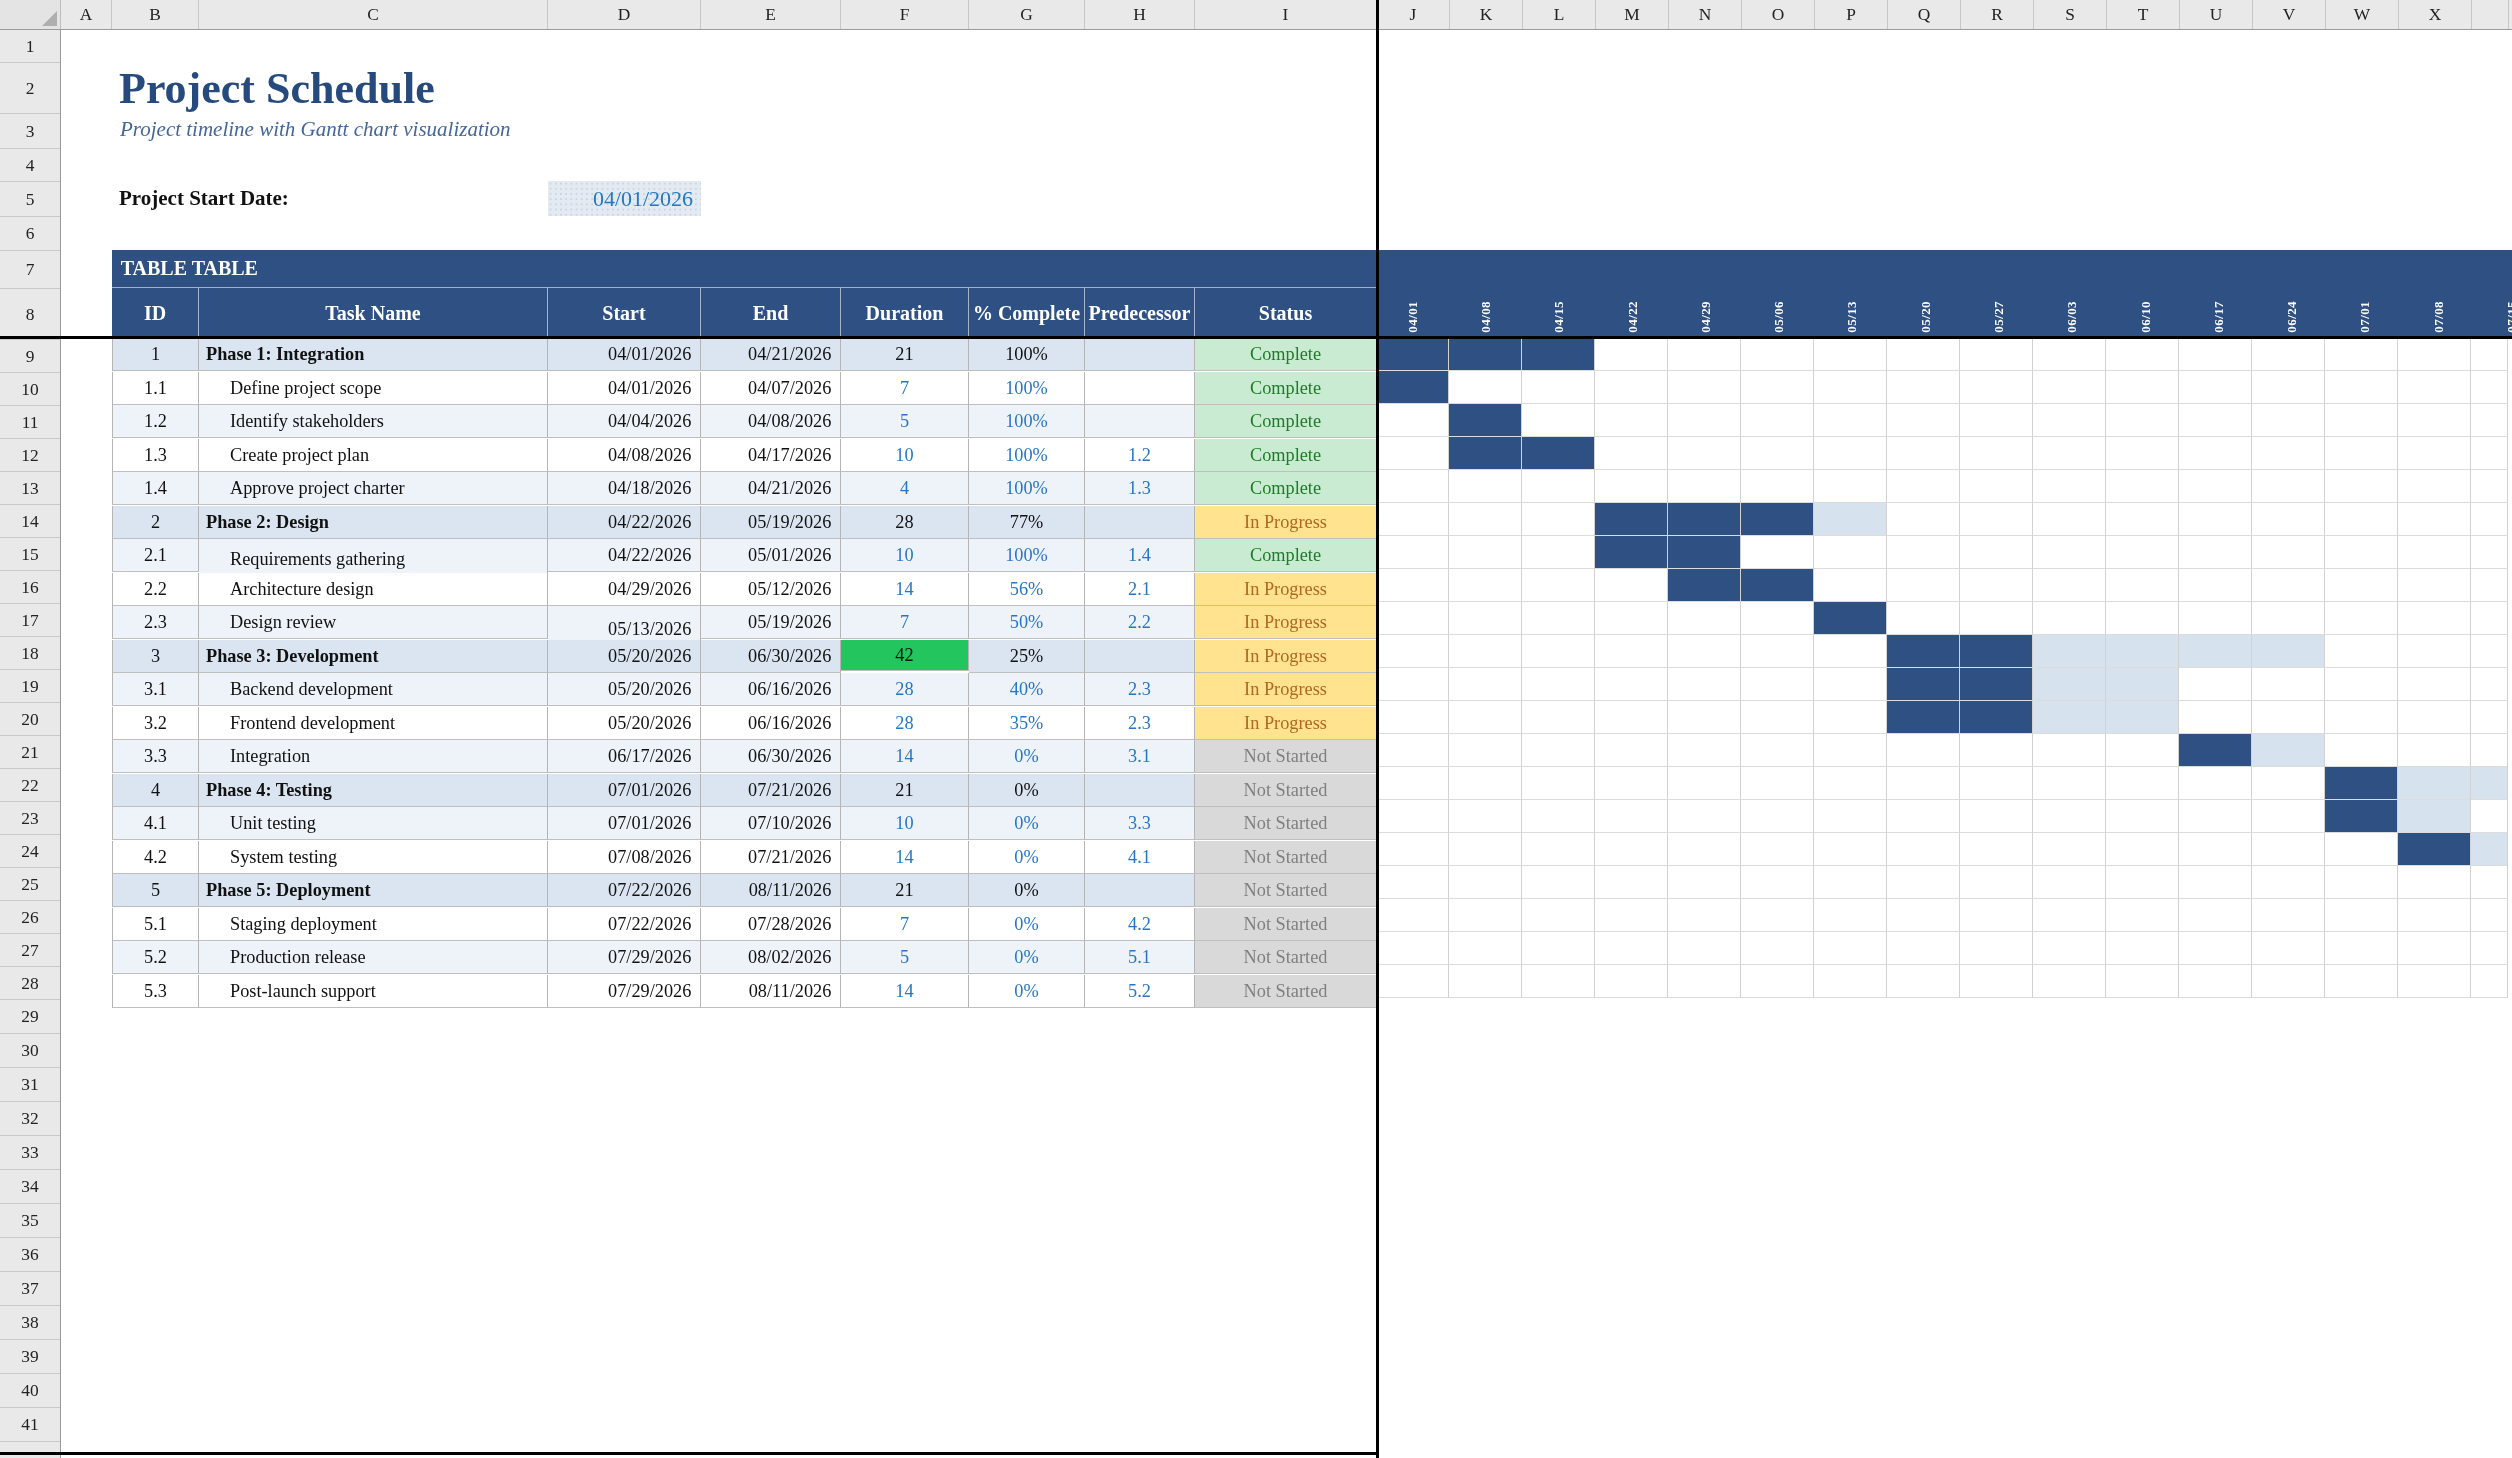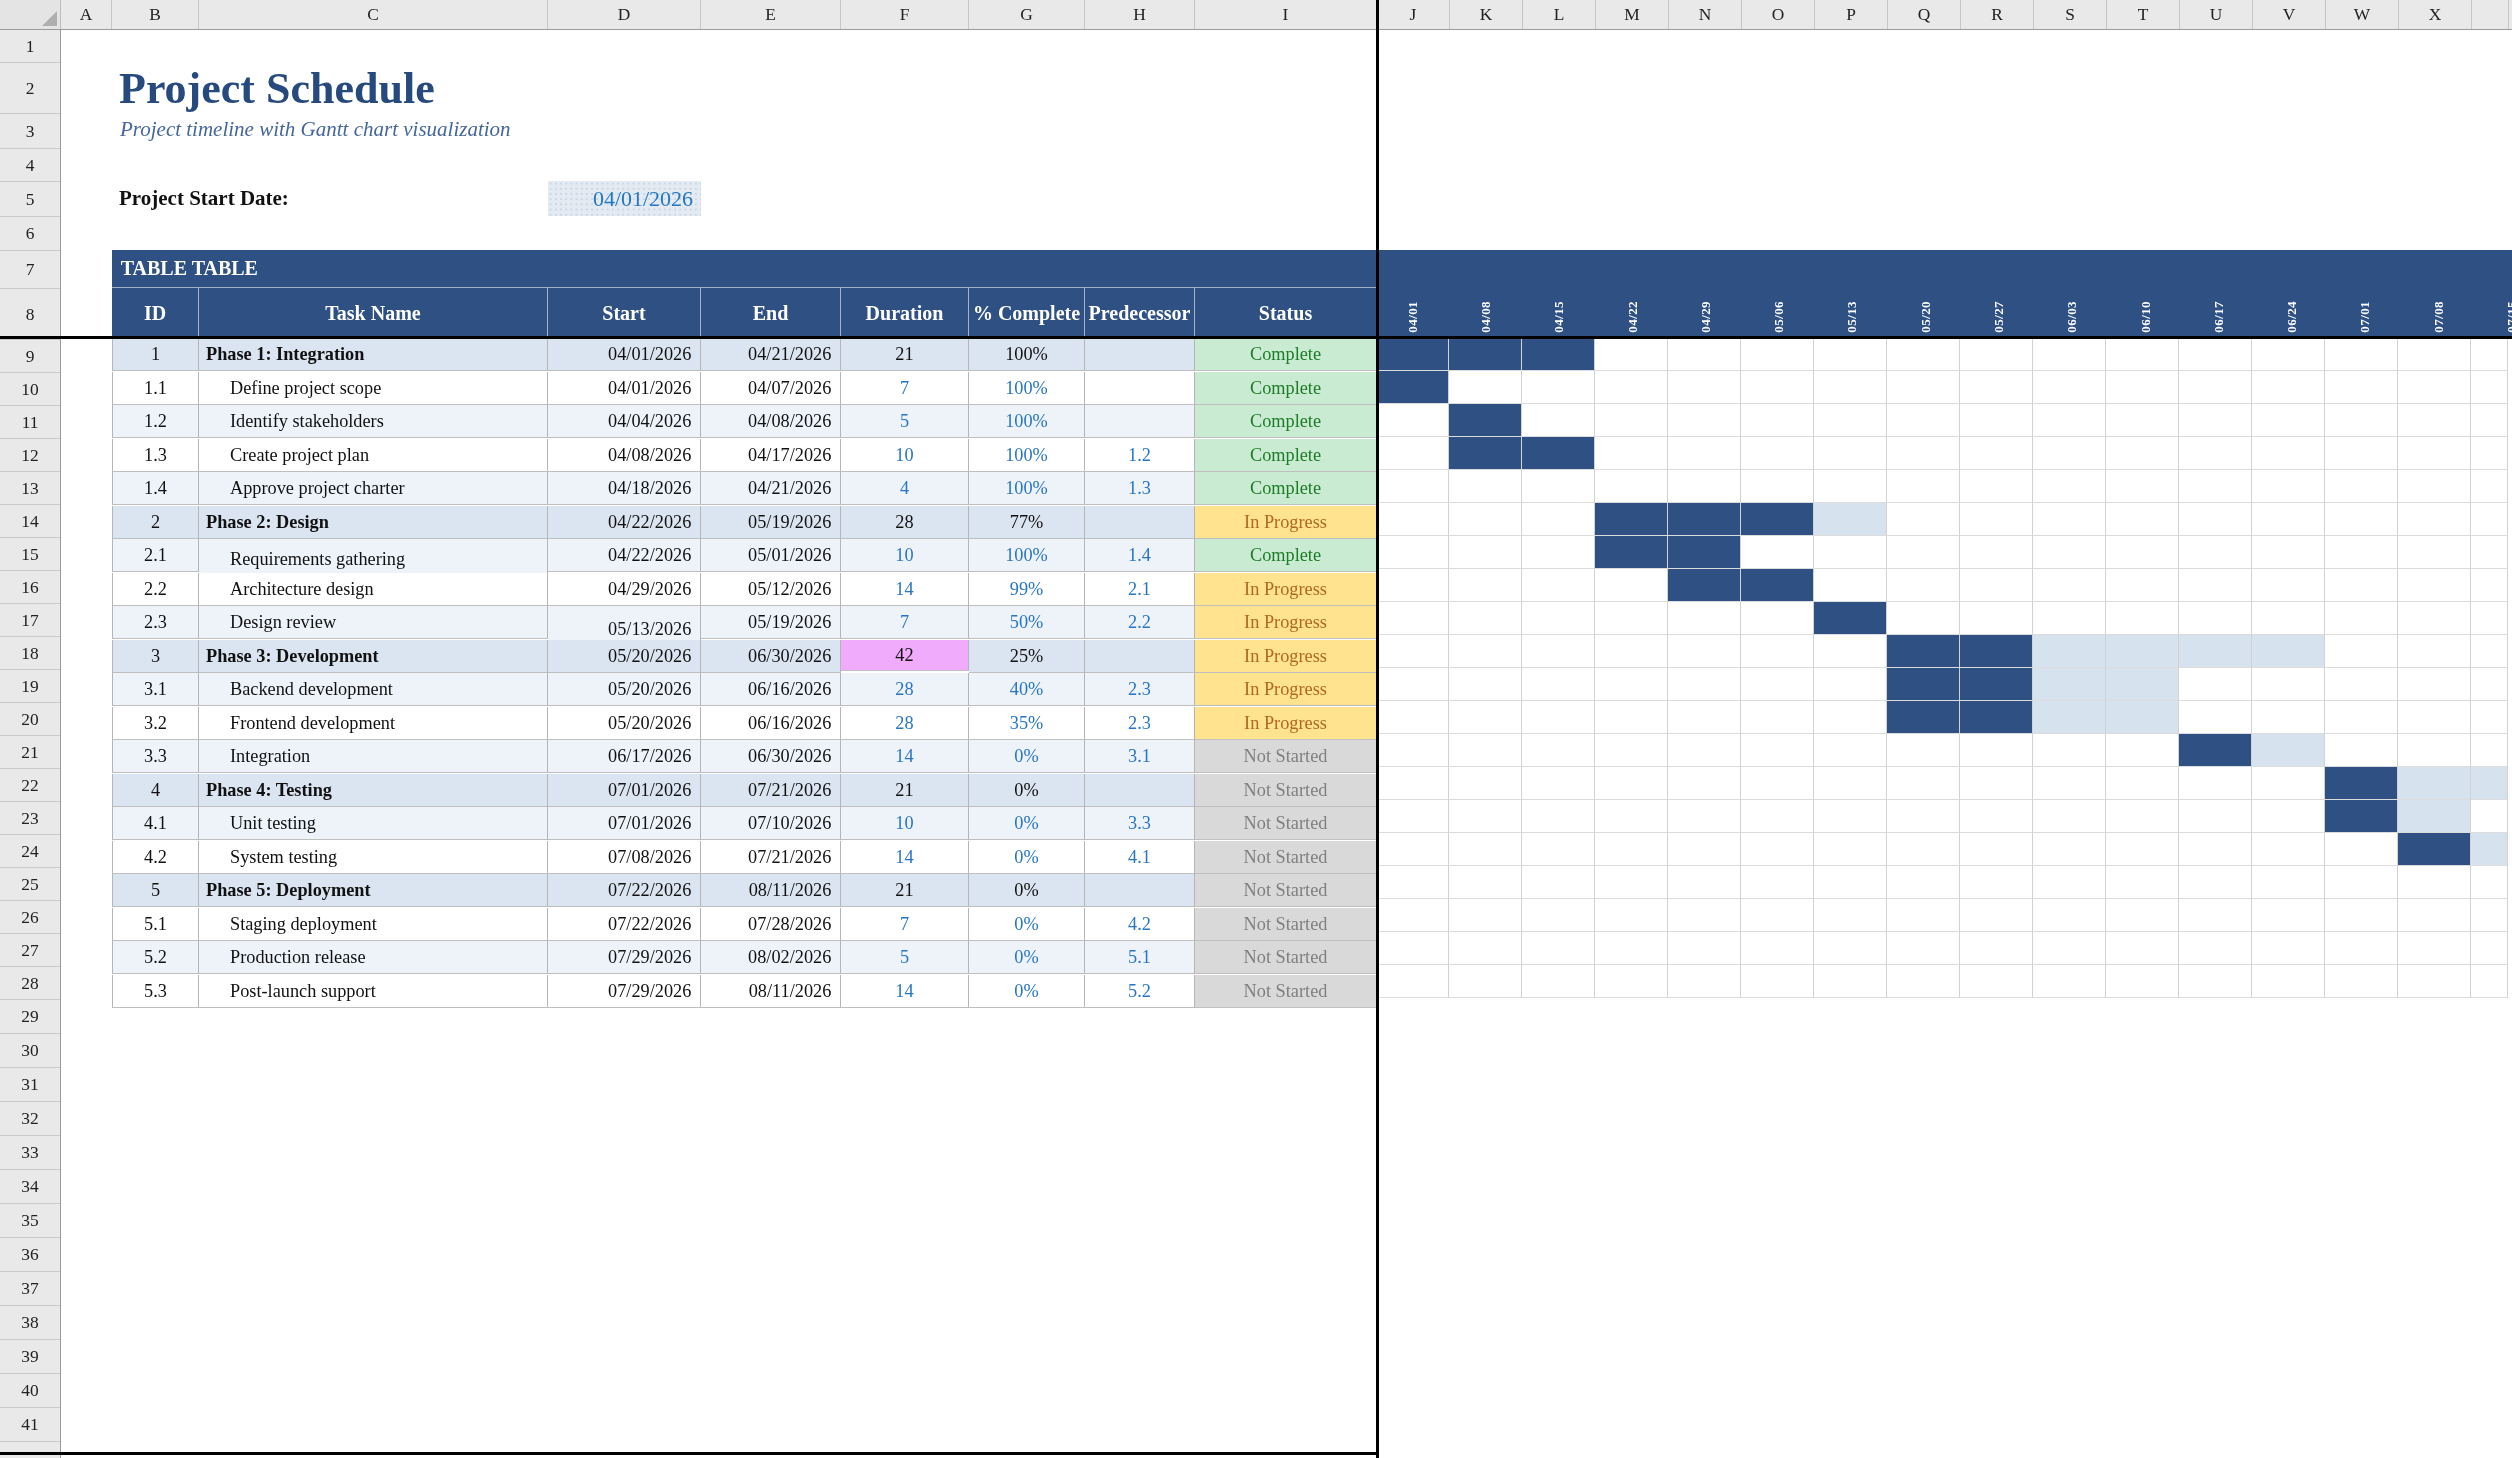--- a/index.html
+++ b/index.html
@@ -607,40 +607,40 @@
       <div class="td al-c num-blue" style="width: 116px; flex-basis: 116px; height: 33px; background: rgb(238, 243, 250);">100%</div>
       <div class="td al-c num-blue" style="width: 110px; flex-basis: 110px; height: 33px; background: rgb(238, 243, 250);">1.4</div>
       <div class="td al-c st-complete" style="width: 182px; flex-basis: 182px; height: 33px;">Complete</div>
     </div>
     <div class="trow" style="top: 573px; height: 33px;">
       <div class="td al-c first" style="width: 87px; flex-basis: 87px; height: 33px; background: rgb(255, 255, 255);">2.2</div>
       <div class="td name-sub" style="width: 349px; flex-basis: 349px; height: 33px; background: rgb(255, 255, 255);">Architecture design</div>
       <div class="td al-r" style="width: 153px; flex-basis: 153px; height: 33px; background: rgb(255, 255, 255);">04/29/2026</div>
       <div class="td al-r" style="width: 140px; flex-basis: 140px; height: 33px; background: rgb(255, 255, 255);">05/12/2026</div>
       <div class="td al-c num-blue" style="width: 128px; flex-basis: 128px; height: 33px; background: rgb(255, 255, 255);">14</div>
-      <div class="td al-c num-blue" style="width: 116px; flex-basis: 116px; height: 33px; background: rgb(255, 255, 255);">99%</div>
+      <div class="td al-c num-blue" style="width: 116px; flex-basis: 116px; height: 33px; background: rgb(255, 255, 255);">56%</div>
       <div class="td al-c num-blue" style="width: 110px; flex-basis: 110px; height: 33px; background: rgb(255, 255, 255);">2.1</div>
       <div class="td al-c st-inprogress" style="width: 182px; flex-basis: 182px; height: 33px;">In Progress</div>
     </div>
     <div class="trow" style="top: 606px; height: 33px;">
       <div class="td al-c first" style="width: 87px; flex-basis: 87px; height: 33px; background: rgb(238, 243, 250);">2.3</div>
       <div class="td name-sub" style="width: 349px; flex-basis: 349px; height: 33px; background: rgb(238, 243, 250);">Design review</div>
       <div class="td al-r" style="width: 153px; flex-basis: 153px; height: 47px; background: rgb(238, 243, 250);">05/13/2026</div>
       <div class="td al-r" style="width: 140px; flex-basis: 140px; height: 33px; background: rgb(238, 243, 250);">05/19/2026</div>
       <div class="td al-c num-blue" style="width: 128px; flex-basis: 128px; height: 33px; background: rgb(238, 243, 250);">7</div>
       <div class="td al-c num-blue" style="width: 116px; flex-basis: 116px; height: 33px; background: rgb(238, 243, 250);">50%</div>
       <div class="td al-c num-blue" style="width: 110px; flex-basis: 110px; height: 33px; background: rgb(238, 243, 250);">2.2</div>
       <div class="td al-c st-inprogress" style="width: 182px; flex-basis: 182px; height: 33px;">In Progress</div>
     </div>
     <div class="trow" style="top: 640px; height: 33px;">
       <div class="td al-c first" style="width: 87px; flex-basis: 87px; height: 33px; background: rgb(219, 229, 241);">3</div>
       <div class="td name-phase" style="width: 349px; flex-basis: 349px; height: 33px; background: rgb(219, 229, 241);">Phase 3: Development</div>
       <div class="td al-r" style="width: 153px; flex-basis: 153px; height: 33px; background: rgb(219, 229, 241);">05/20/2026</div>
       <div class="td al-r" style="width: 140px; flex-basis: 140px; height: 33px; background: rgb(219, 229, 241);">06/30/2026</div>
-      <div class="td al-c" style="width: 128px; flex-basis: 128px; height: 31px; background: #f0abfc;">42</div>
+      <div class="td al-c" style="width: 128px; flex-basis: 128px; height: 31px; background: #22c55e;">42</div>
       <div class="td al-c" style="width: 116px; flex-basis: 116px; height: 33px; background: rgb(219, 229, 241);">25%</div>
       <div class="td al-c" style="width: 110px; flex-basis: 110px; height: 33px; background: rgb(219, 229, 241);"></div>
       <div class="td al-c st-inprogress" style="width: 182px; flex-basis: 182px; height: 33px;">In Progress</div>
     </div>
     <div class="trow" style="top: 673px; height: 33px;">
       <div class="td al-c first" style="width: 87px; flex-basis: 87px; height: 33px; background: rgb(238, 243, 250);">3.1</div>
       <div class="td name-sub" style="width: 349px; flex-basis: 349px; height: 33px; background: rgb(238, 243, 250);">Backend development</div>
       <div class="td al-r" style="width: 153px; flex-basis: 153px; height: 33px; background: rgb(238, 243, 250);">05/20/2026</div>
       <div class="td al-r" style="width: 140px; flex-basis: 140px; height: 33px; background: rgb(238, 243, 250);">06/16/2026</div>
       <div class="td al-c num-blue" style="width: 128px; flex-basis: 128px; height: 33px; background: rgb(238, 243, 250);">28</div>

